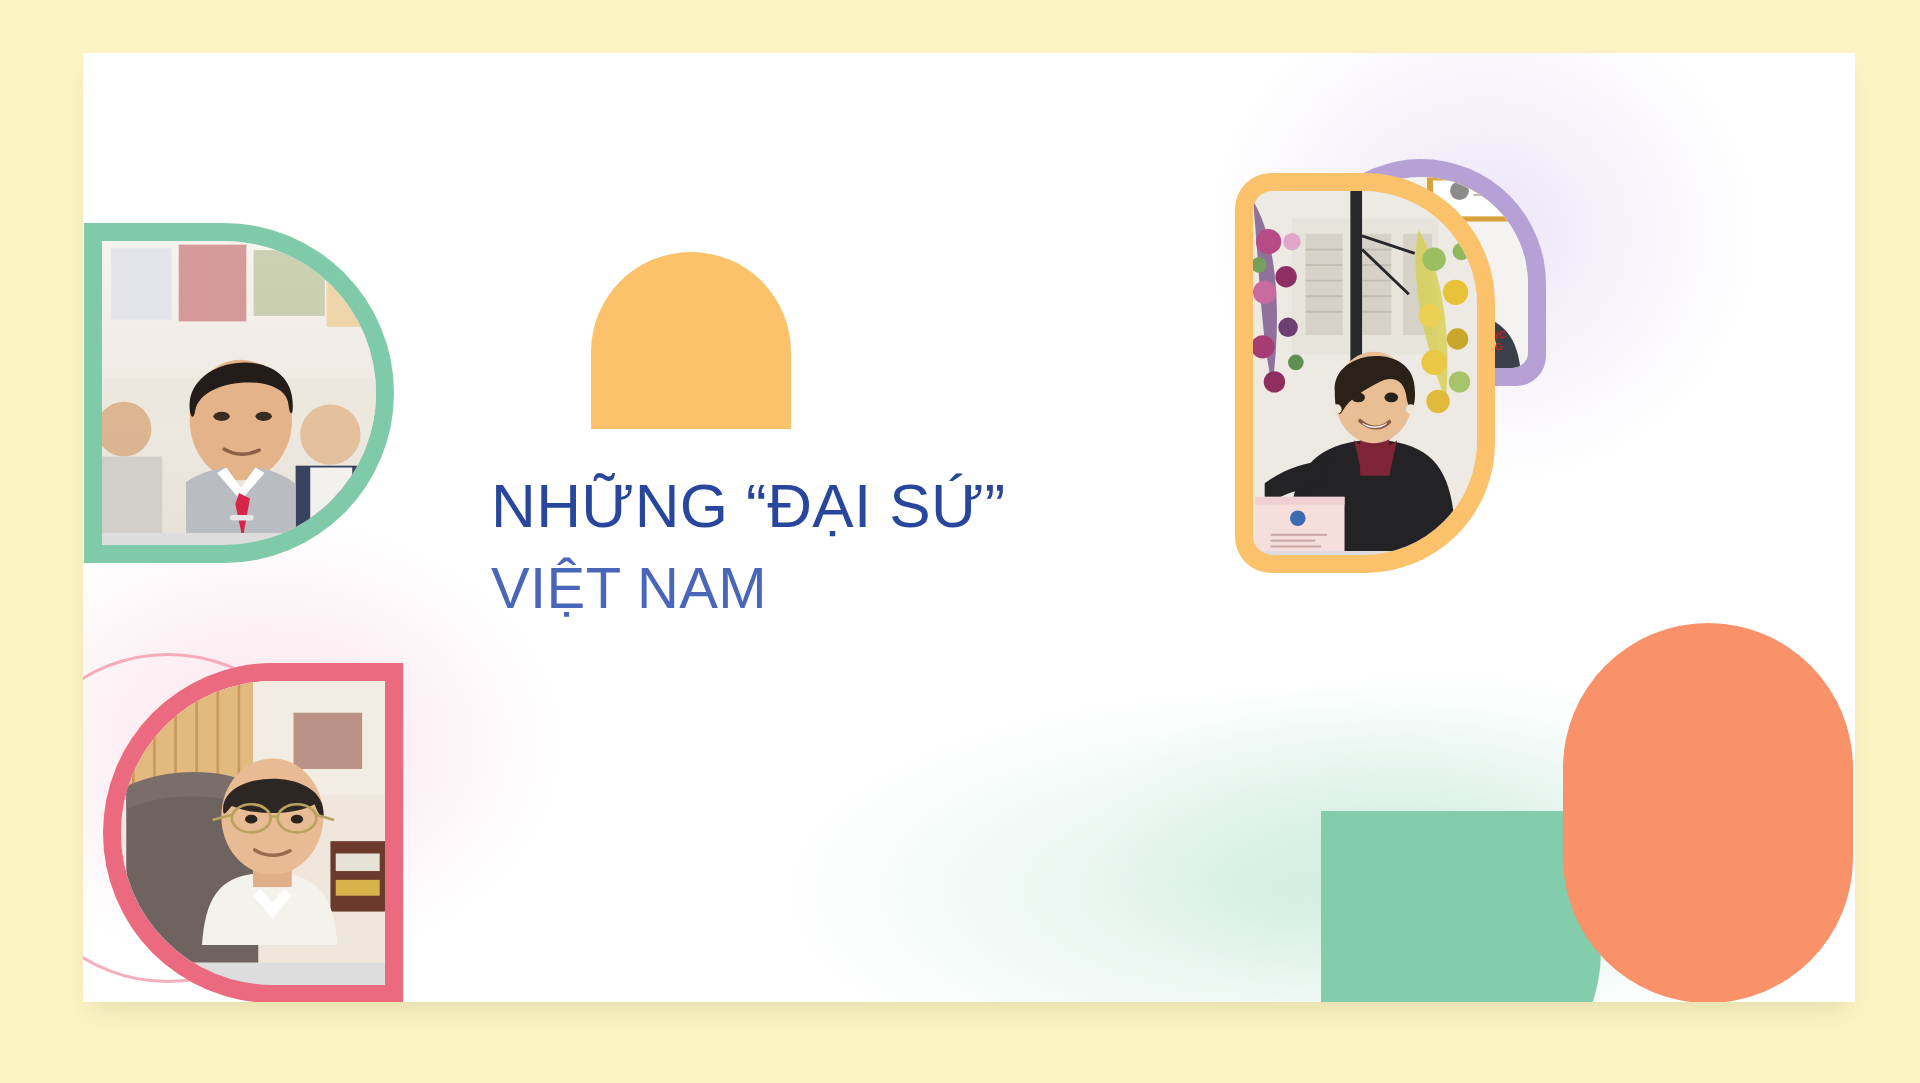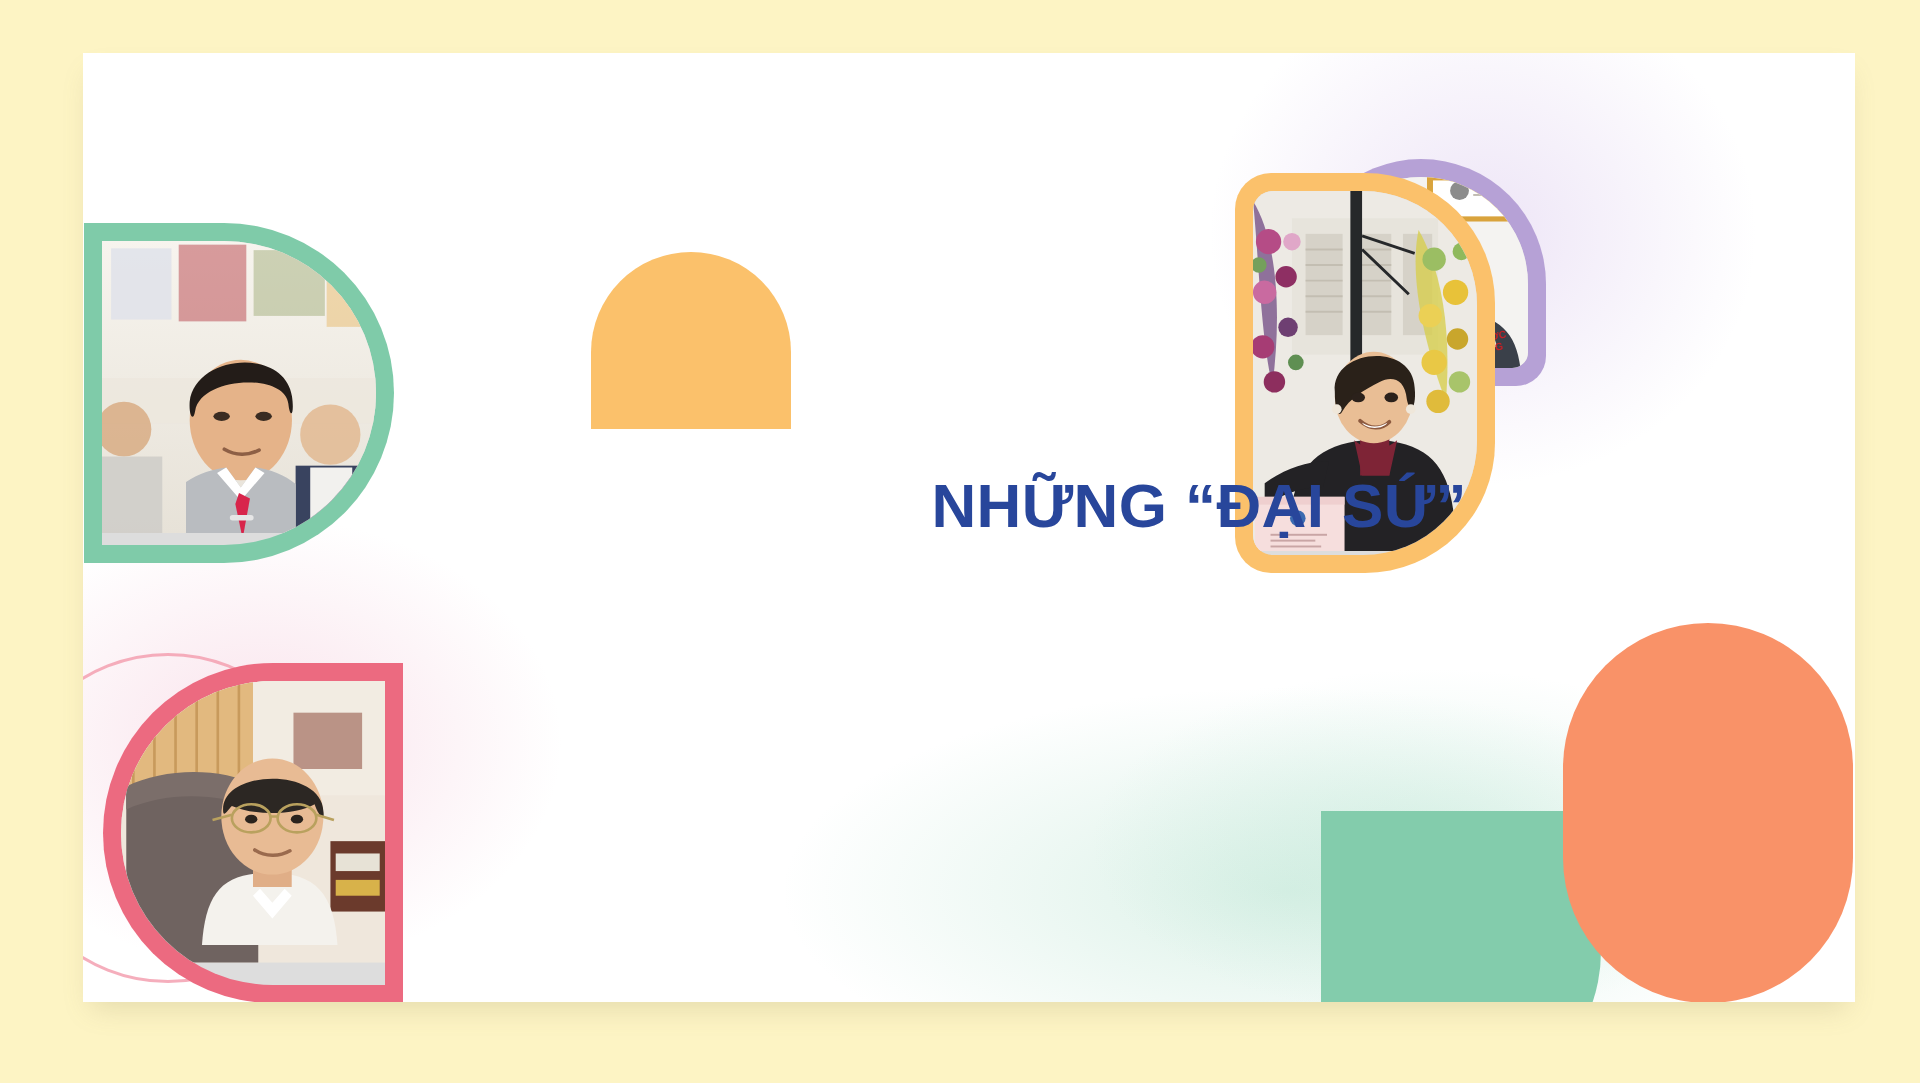--- a/index.html
+++ b/index.html
@@ -114,25 +114,25 @@
     left:1152px; top:120px;
     width:260px; height:400px;
     background:#FBC16B;
     border-radius:36px 130px 130px 36px;
   }
   #frame-orange .inner{ border-radius:20px 114px 114px 20px; }
 
   
   #headline{
     position:absolute;
-    left:424px; top:418px;
+    left:408px; top:418px;
     width:960px;
-    text-align:right;
+    text-align:left;
     color:#28469B;
-    font-weight:700;
+    font-weight:400;
     letter-spacing:.4px;
     line-height:1.13;
   }
   #headline .l1,#headline .l2{ font-size:62px; display:block; white-space:nowrap; }
   #headline .l3{ font-size:58px; display:block; color:#4A66B8; margin-top:14px;}
 </style>
 </head>
 <body>
 
 <div id="stage">
@@ -339,16 +339,17 @@
           <path d="M110 236c10 9 22 9 30 1" stroke="#8d5a3f" stroke-width="4" fill="none" stroke-linecap="round"></path>
           <path d="M112 238c8 5 18 5 26 0-4 7-22 7-26 0z" fill="#ffffff"></path>
           <circle cx="86" cy="224" r="5" fill="#EFE7DA"></circle>
           <circle cx="162" cy="224" r="5" fill="#EFE7DA"></circle>
         </svg>
       </div>
     </div>
 
     <div id="headline">
       <span class="l1">NHỮNG “ĐẠI SỨ”</span>
+      <span class="l3">VIỆT NAM</span>
     </div>
 
   </div>
 </div>
 
 </body></html>

